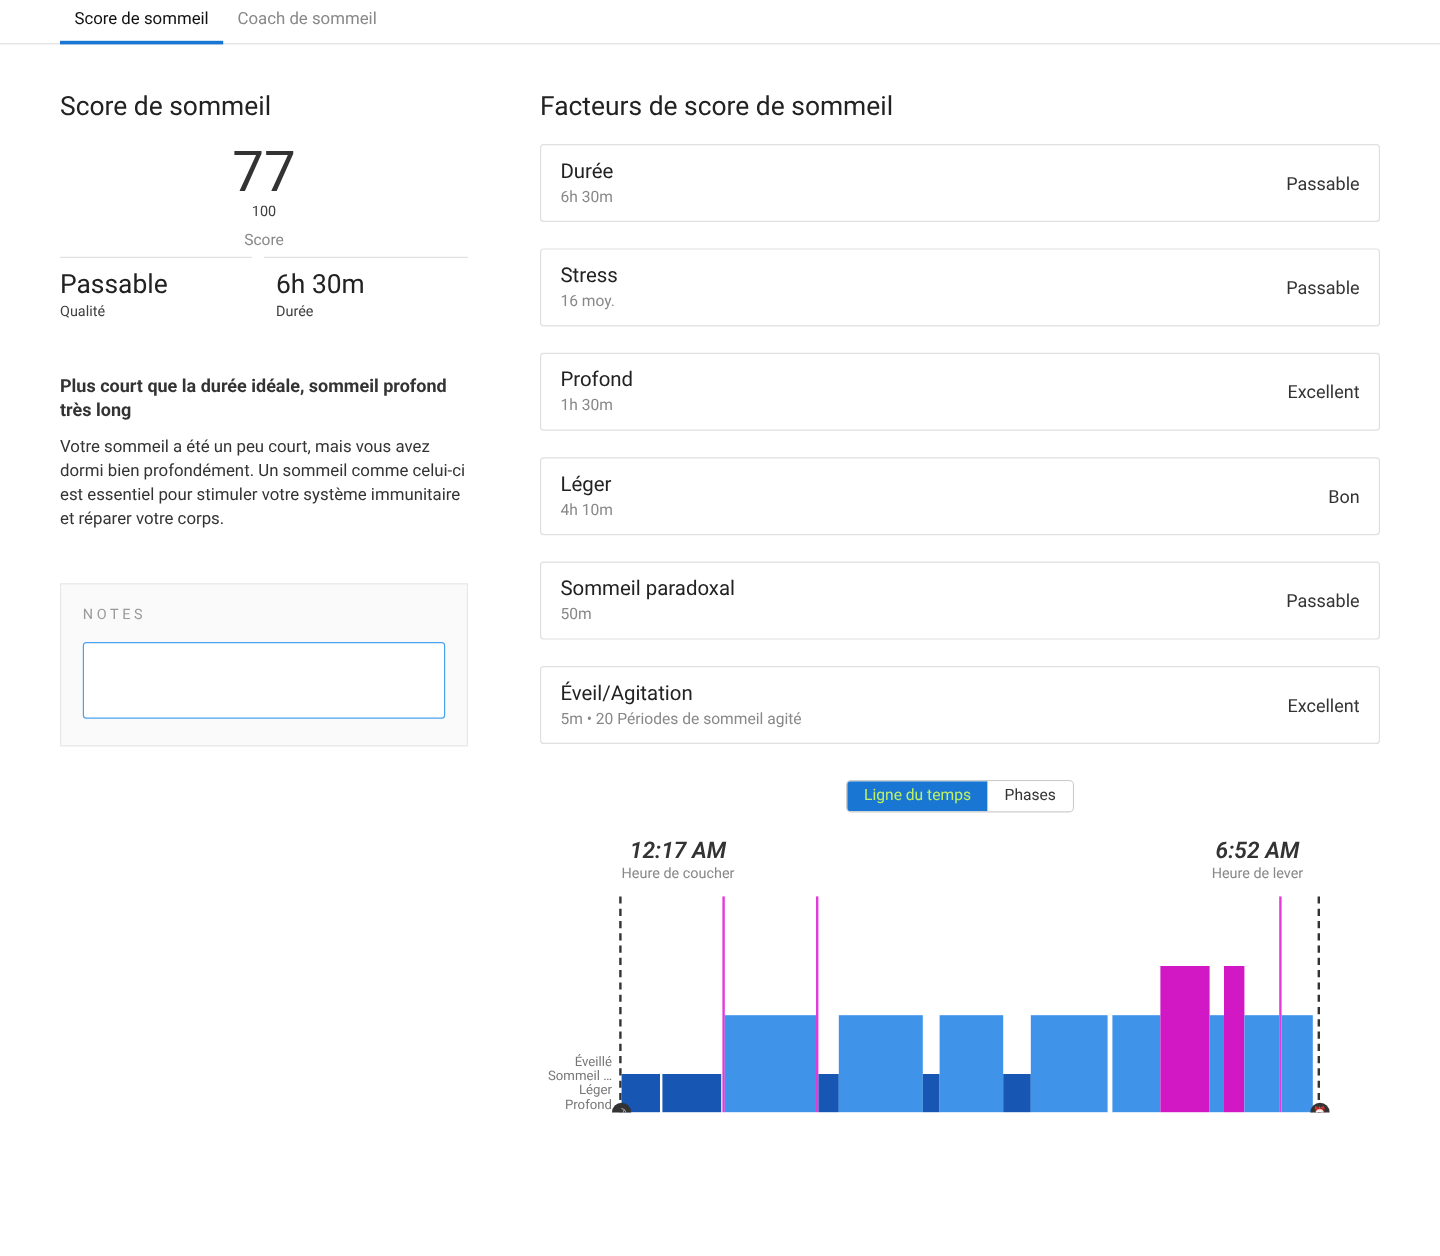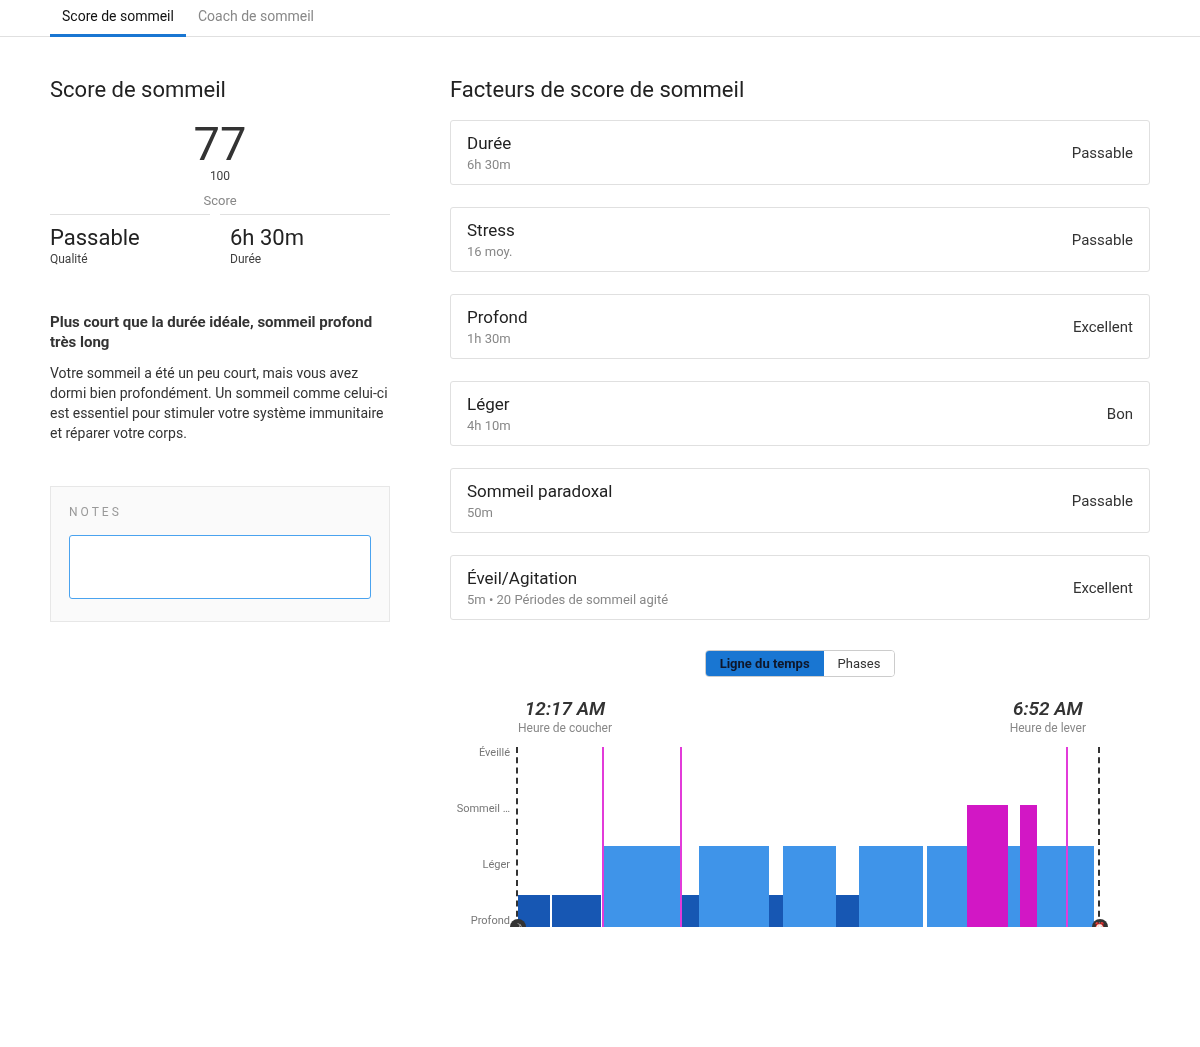--- a/index.html
+++ b/index.html
@@ -106,41 +106,41 @@
   margin-top: 30px;
 }
 .toggle {
   display: inline-flex;
   border: 1px solid #ccc;
   border-radius: 4px;
   overflow: hidden;
   font-size: 13px;
 }
 .toggle div { padding: 5px 14px; cursor: pointer; }
-.toggle .on { background: #1976d2; color: #0f172a; font-weight: bold; }
+.toggle .on { background: #1976d2; color: #bef264; }
 .toggle .off { background: #fff; color: #333; }
 .time-row {
   display: flex;
   justify-content: space-between;
   margin-top: 20px;
   padding: 0 64px 0 68px;
 }
 .time-col { text-align: center; }
 .time-val { font-size: 19px; font-weight: 600; font-style: italic; }
 .time-lbl { font-size: 12px; color: #888; margin-top: 1px; }
 .chart-wrap {
   display: flex;
   margin-top: 12px;
   padding: 0 50px 0 0;
 }
 .ylabels {
   width: 66px;
   display: flex;
   flex-direction: column;
-  justify-content: space-between;
+  justify-content: flex-end;
   align-items: flex-end;
   font-size: 11px;
   color: #777;
   padding-right: 6px;
   height: 180px;
 }
 .ylabels div { line-height: 1.1; text-align:right; }
 .chart {
   position: relative;
   flex: 1;

